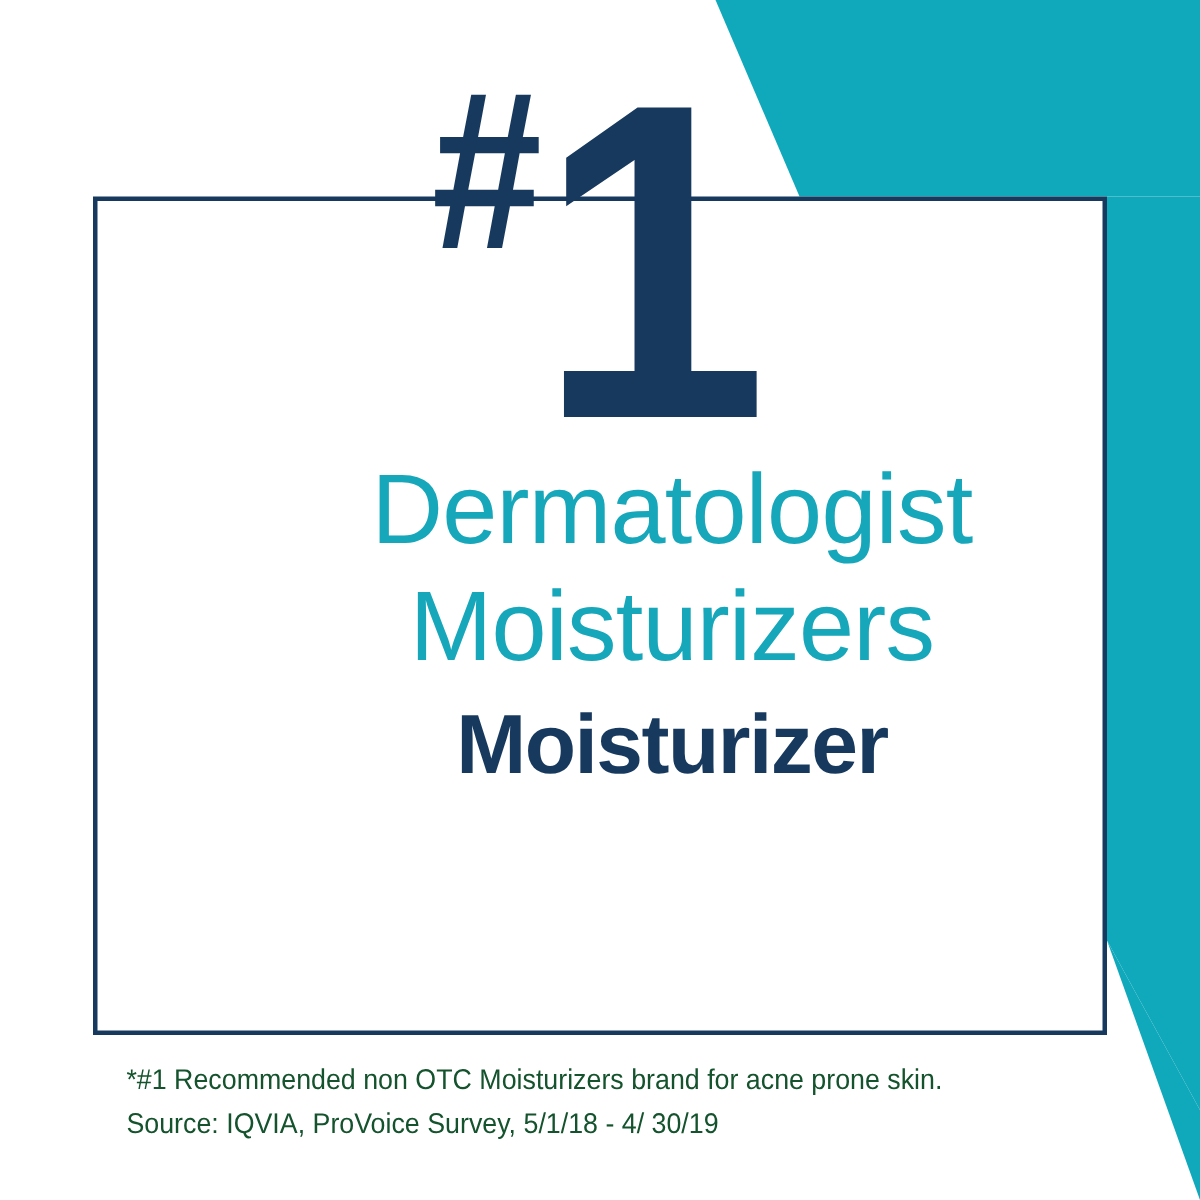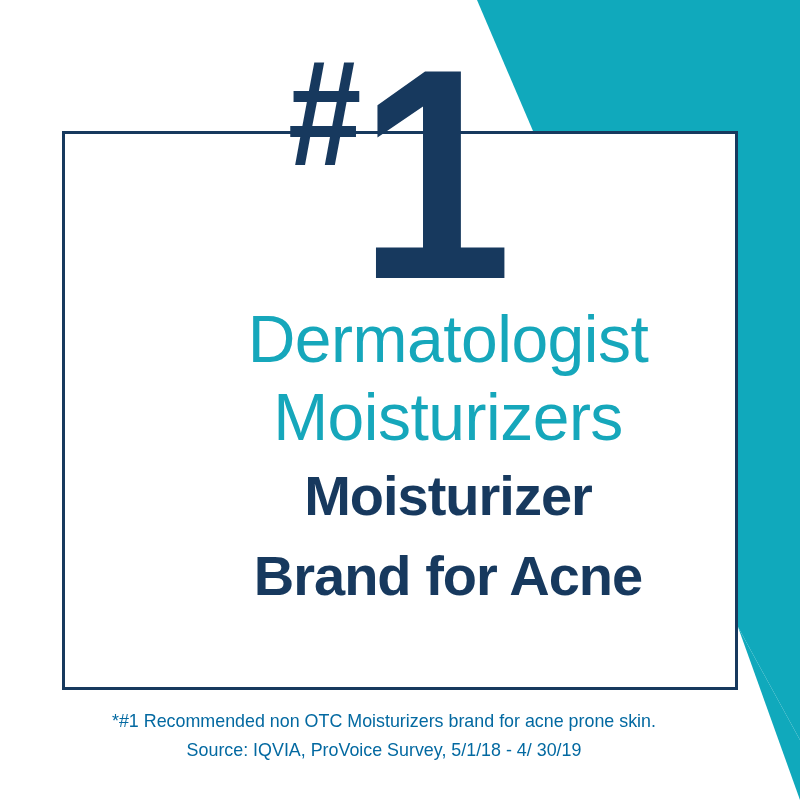--- a/index.html
+++ b/index.html
@@ -105,25 +105,25 @@
     font-size: 56px;
     line-height: 80px;
     font-weight: bold;
     letter-spacing: -1px;
     white-space: nowrap;
   }
 
   
   #footnote {
     position: absolute;
-    left: 46px;
+    left: 64px;
     top: 706px;
     width: 676px;
-    text-align: center;
-    color: #0369a1;
+    text-align: left;
+    color: #14532d;
   }
   #footnote .fn-line {
     display: block;
     font-family: "Liberation Sans Narrow", "Liberation Sans", sans-serif;
     font-size: 19px;
     line-height: 29px;
     font-weight: normal;
     letter-spacing: 0px;
     transform: scaleX(0.94);
     white-space: nowrap;
@@ -148,21 +148,20 @@
   <div id="frame"></div>
 
   <div id="hash-one">
     <span class="hash">#</span><span class="one">1</span>
   </div>
 
   <div id="headline">
     <span class="line-light">Dermatologist</span>
     <span class="line-light">Moisturizers</span>
     <span class="line-bold">Moisturizer</span>
-    <span class="line-bold">Brand for Acne</span>
   </div>
 
   <div id="footnote">
     <span class="fn-line">*#1 Recommended non OTC Moisturizers brand for acne prone skin.</span>
     <span class="fn-line">Source: IQVIA, ProVoice Survey, 5/1/18 - 4/ 30/19</span>
   </div>
 
 </div>
 
 </body></html>

